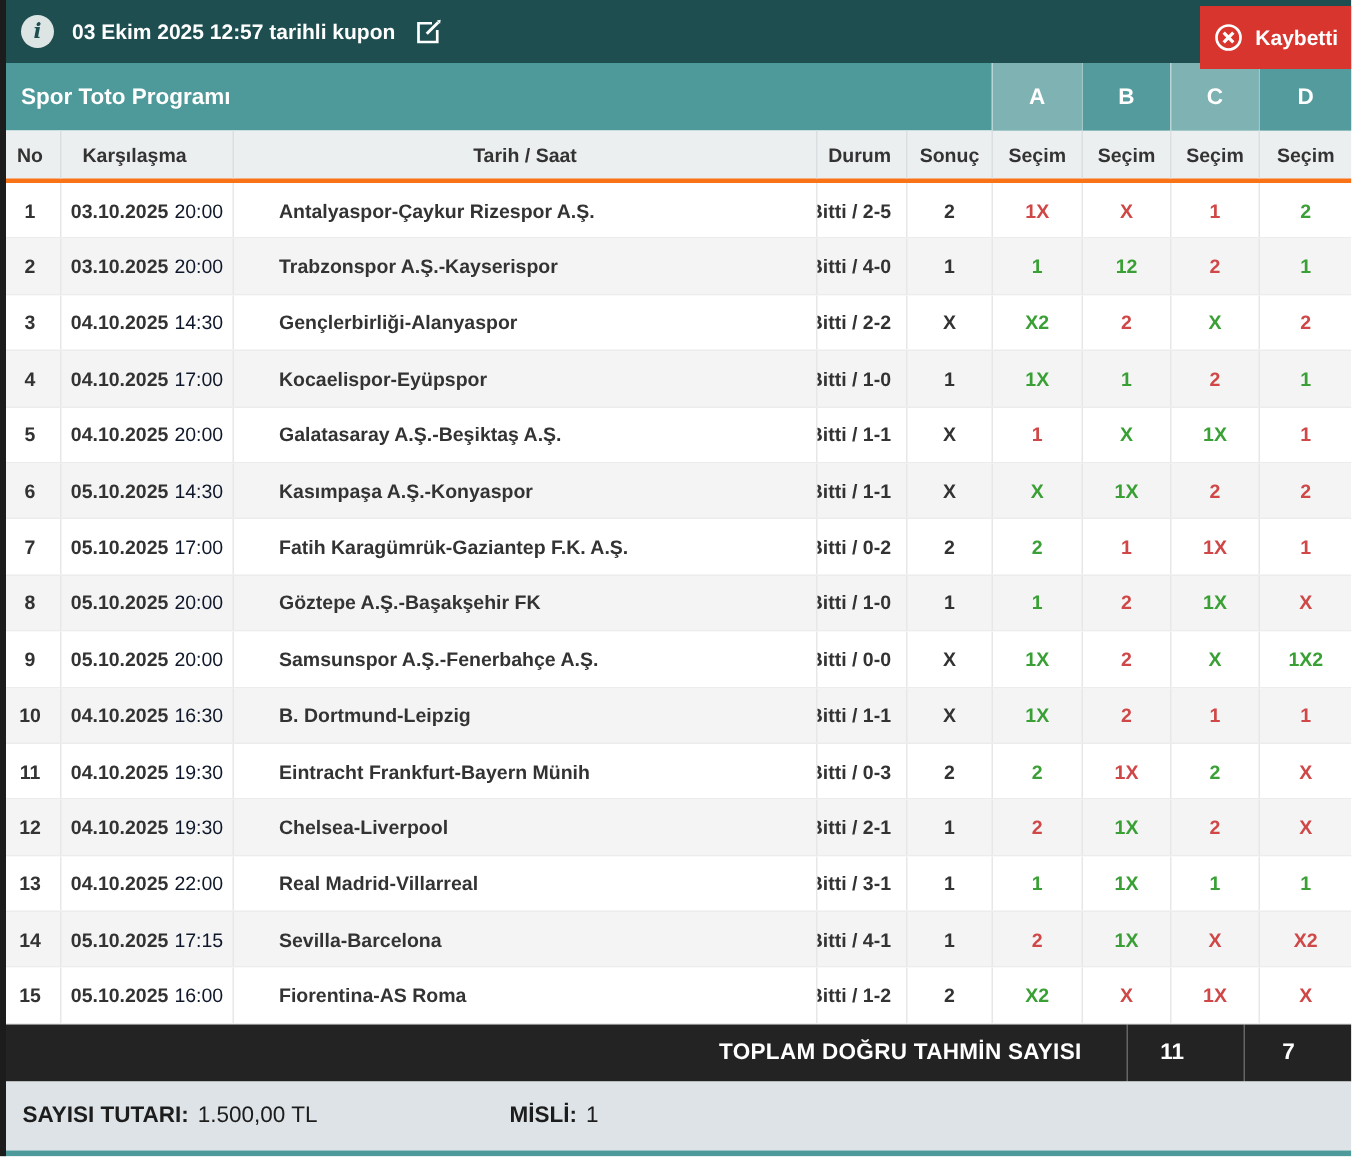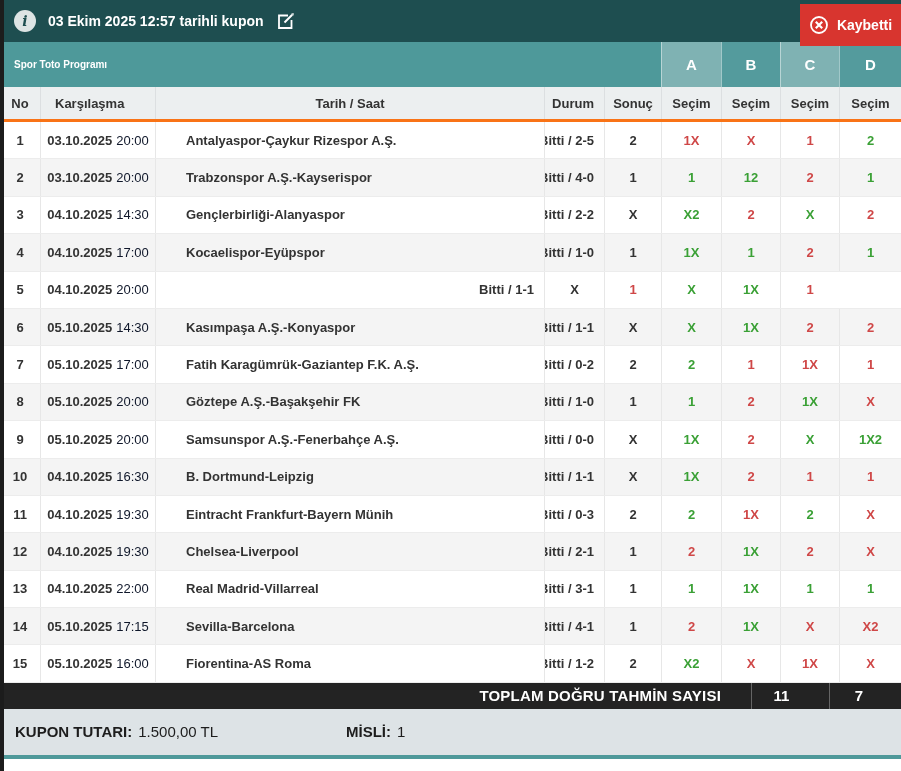--- a/index.html
+++ b/index.html
@@ -42,21 +42,21 @@
   .grid {
     display:grid;
     grid-template-columns:40px 115px 389px 60px 57px 60px 59px 59px 62px;
   }
   
   .band { height:45px; background:#4e999a; }
   .band-title {
     grid-column:1 / 6;
     display:flex; align-items:center;
     padding-left:14px;
-    color:#fff; font-size:10px; font-weight:bold;
+    color:#fff; font-size:15px; font-weight:bold;
   }
   .band-col {
     display:flex; align-items:center; justify-content:center;
     color:#fff; font-size:15px; font-weight:bold;
     border-left:1px solid rgba(255,255,255,0.45);
   }
   .band-col.shade-light { background:#7fb2b3; }
   .band-col.shade-dark  { background:#549b9d; }
   
   .thead {
@@ -79,21 +79,21 @@
   .c-no { font-weight:bold; }
   .c-date { font-weight:bold;text-align:right; }
   .c-date .t { font-weight:normal; color:#0f172a; margin-left:4px; }
   .c-match { justify-content:flex-start; padding-left:30px; font-weight:bold; }
   .c-durum { justify-content:flex-end; padding-right:10px; font-weight:bold; }
   .c-sonuc { font-weight:bold; }
   .c-pick { font-weight:bold; }
   .c-pick.green { color:#3aa035; }
   .c-pick.red   { color:#cf4747; }
   
-  .totals { height:26px; background:#232323;gap:18px; }
+  .totals { height:38px; background:#232323;gap:18px; }
   .totals-label {
     grid-column:1 / 6;
     display:flex; align-items:center; justify-content:flex-end;
     padding-right:12px;
     color:#fff; font-size:15px; font-weight:bold; letter-spacing:0.2px;
   }
   .totals-val {
     display:flex; align-items:center; justify-content:center;
     color:#fff; font-size:15px; font-weight:bold;
     border-left:1px solid rgba(255,255,255,0.3);
@@ -212,20 +212,21 @@
       <div class="cell c-pick green">1</div>
       <div class="cell c-pick red">2</div>
       <div class="cell c-pick green">1</div>
     </div>
       <div class="row grid">
       <div class="cell c-no">5</div>
       <div class="cell c-date">
           <span class="d">04.10.2025</span>
           <span class="t">20:00</span>
         </div>
+      <div class="cell c-match">Galatasaray A.Ş.-Beşiktaş A.Ş.</div>
       <div class="cell c-durum">Bitti / 1-1</div>
       <div class="cell c-sonuc">X</div>
       <div class="cell c-pick red">1</div>
       <div class="cell c-pick green">X</div>
       <div class="cell c-pick green">1X</div>
       <div class="cell c-pick red">1</div>
     </div>
       <div class="row grid">
       <div class="cell c-no">6</div>
       <div class="cell c-date">
@@ -370,21 +371,21 @@
 
   <div class="totals grid">
     <div class="totals-label">TOPLAM DOĞRU TAHMİN SAYISI</div>
     <div class="totals-val">11</div>
     <div class="totals-val">7</div>
     <div class="totals-val">6</div>
     <div class="totals-val">5</div>
   </div>
 
   <div class="footer">
-    <span class="f-label">KUPON TUTARI:</span>
+    <span class="f-label">SAYISI TUTARI:</span>
     <span>1.500,00 TL</span>
     <span class="misli-block">
       <span class="f-label">MİSLİ:</span>
       <span>1</span>
     </span>
   </div>
   <div class="bottom-strip"></div>
 </div>
 
 </body></html>

